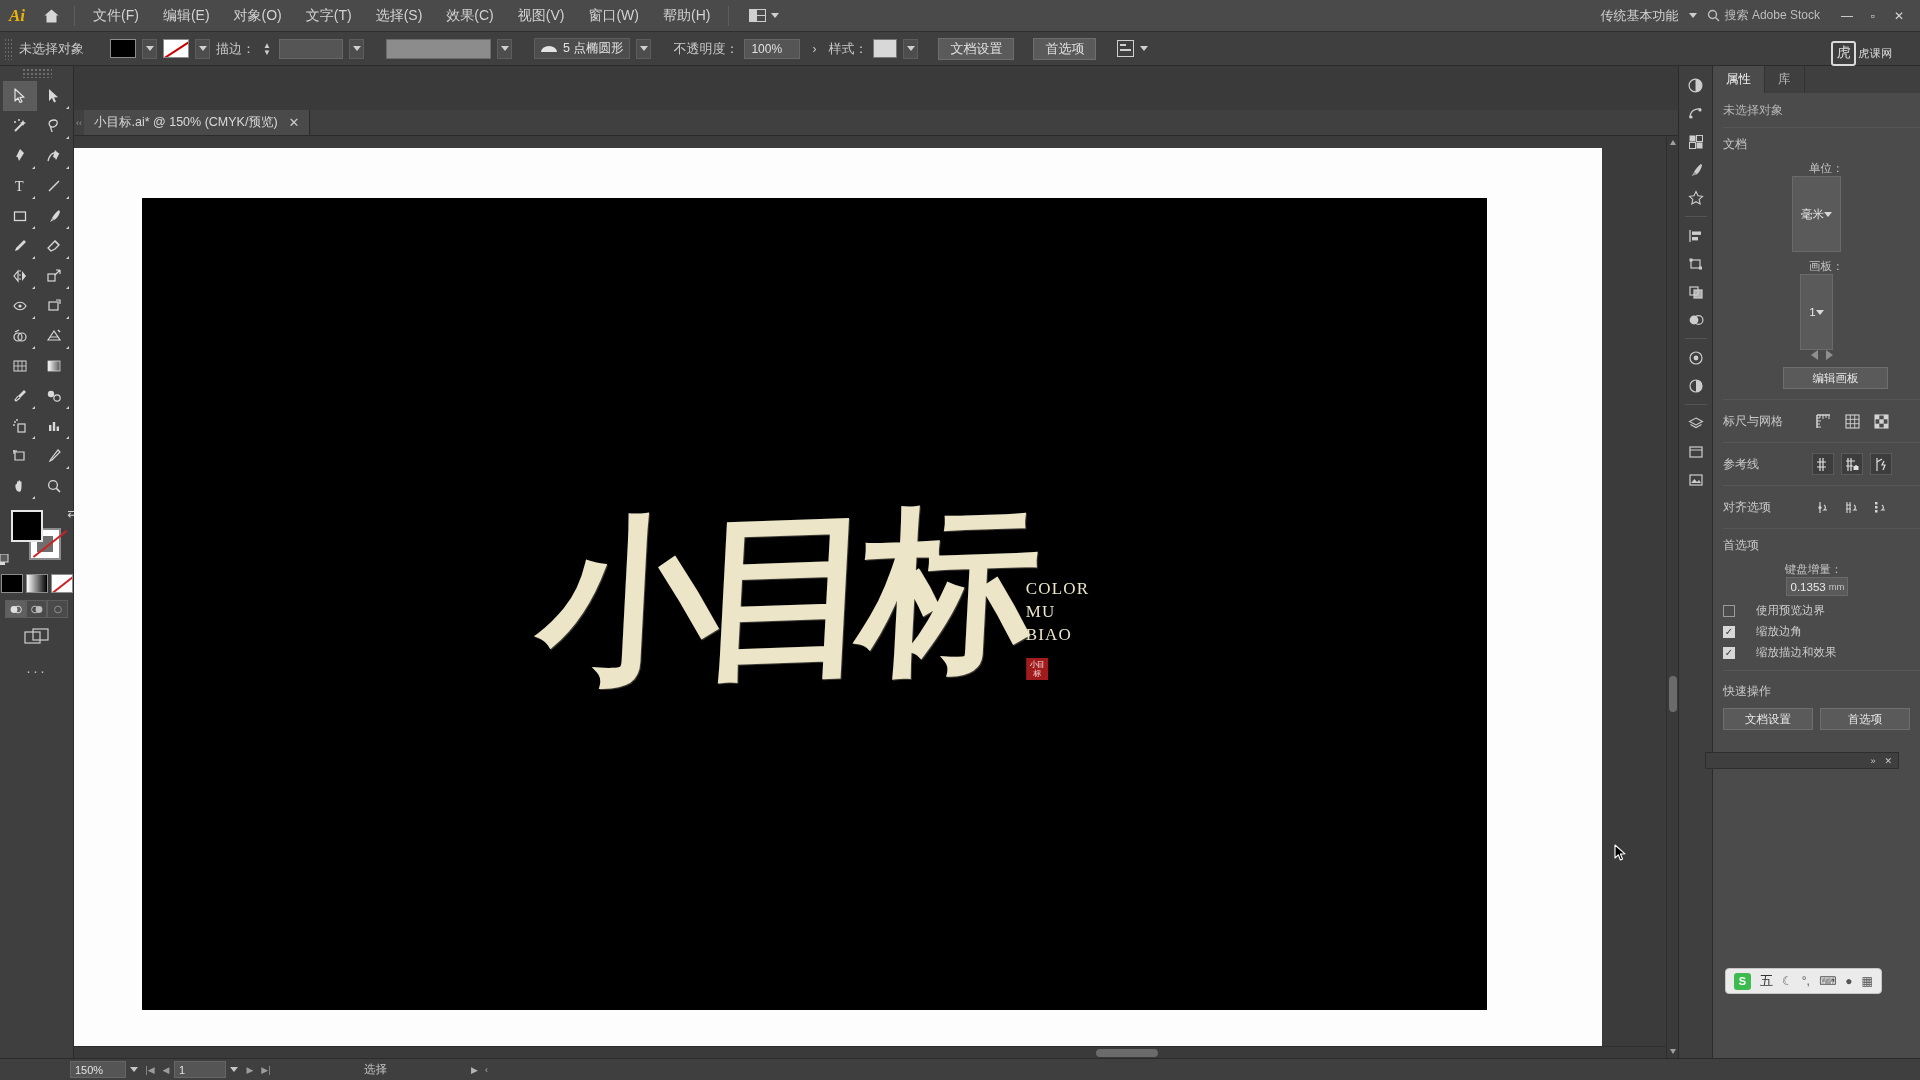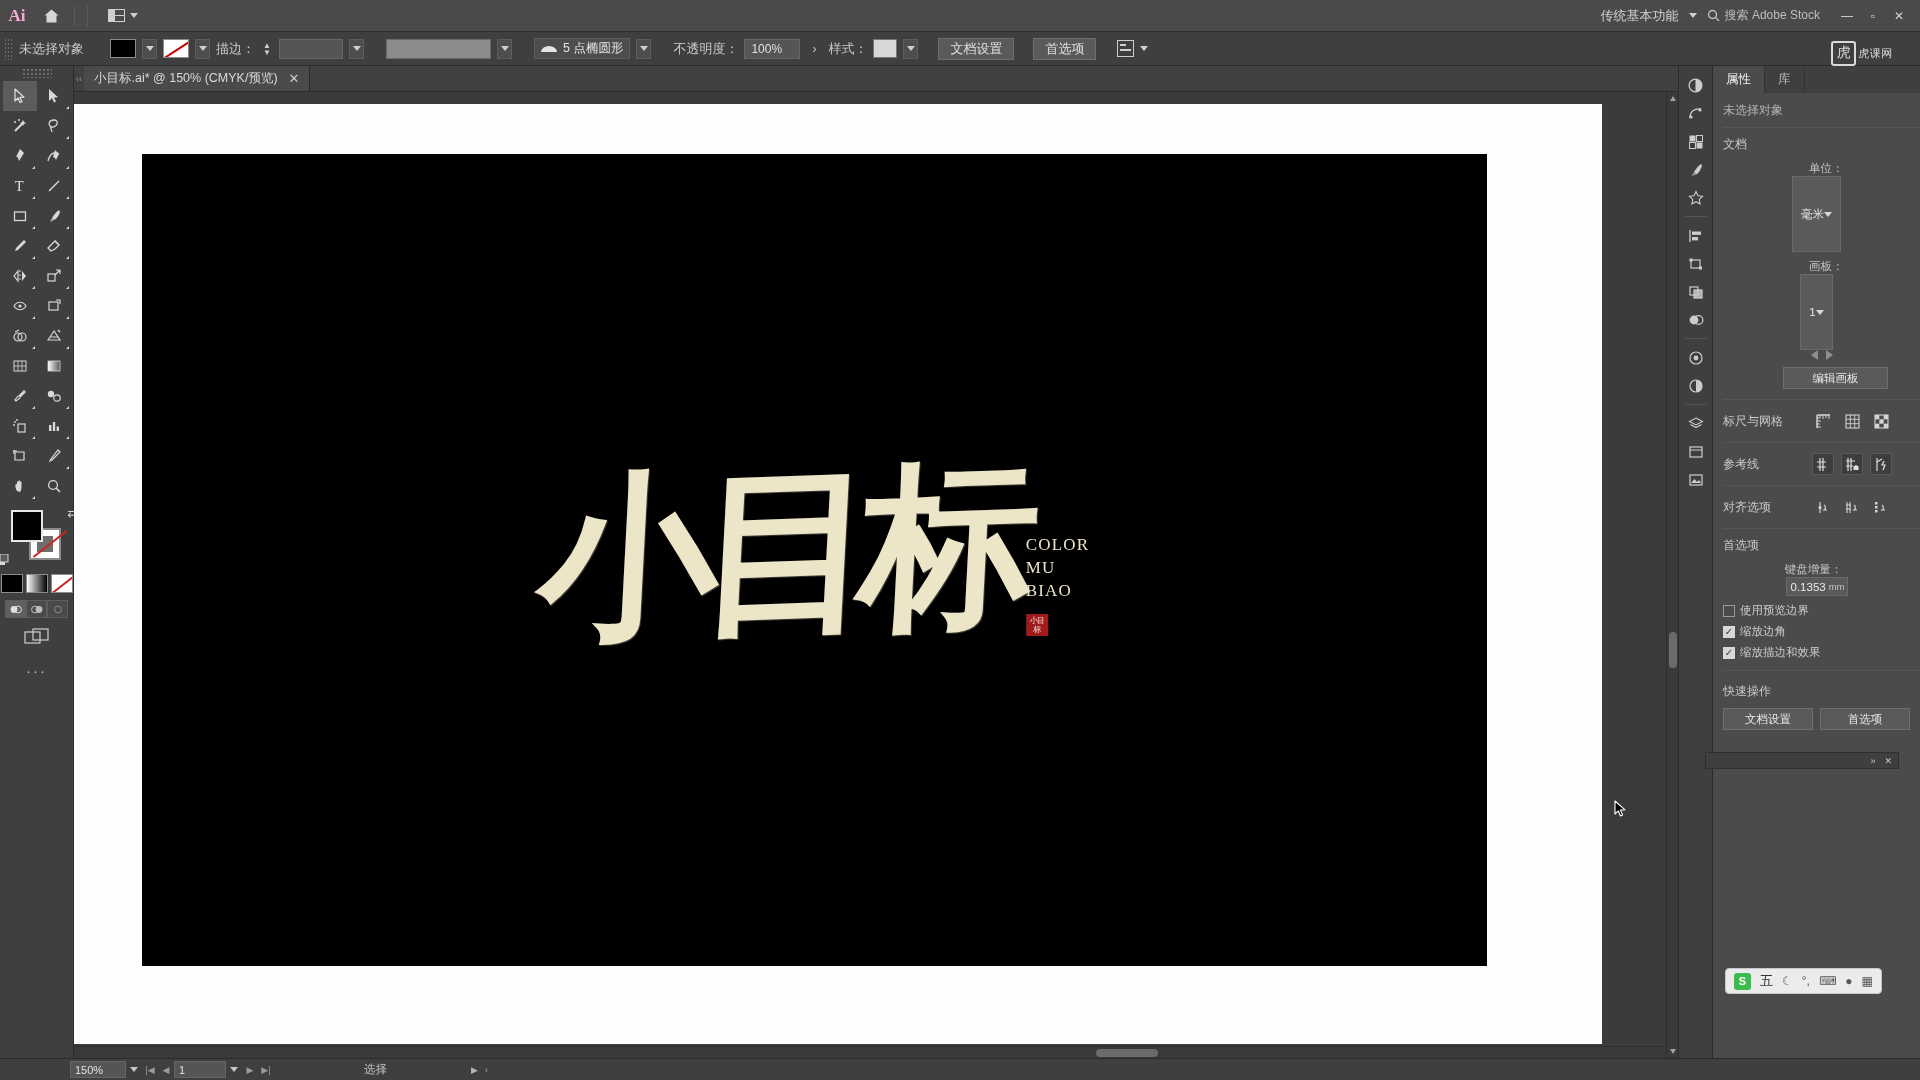--- a/index.html
+++ b/index.html
@@ -14,21 +14,21 @@
 
   
   .menubar {
     height: 32px; background: #4a4a4a;
     display: flex; align-items: center;
     border-bottom: 1px solid #2e2e2e;
     flex: 0 0 32px; position: relative;
   }
   .ai-logo {
     width: 34px; height: 29px; display: flex; align-items: center; justify-content: center;
-    color: #f9a8d4; font-weight: bold; font-size: 17px; 
+    color: #eab308; font-weight: bold; font-size: 17px; font-style: italic;
     font-family: "Liberation Serif", serif;
   }
   .home-btn {
     width: 34px; height: 32px; display: flex; align-items: center; justify-content: center;
   }
   .menu-sep { width: 1px; height: 20px; background: #5d5d5d; margin: 0 6px; }
   .menu-items { display: flex; align-items: center; height: 100%; }
   .menu-item {
     color: #d2d2d2; font-size: 14px; padding: 0 12px; height: 100%;
     display: flex; align-items: center; white-space: nowrap; cursor: default;
@@ -137,21 +137,21 @@
       background:#cc2222; transform: rotate(-38deg); }
   .tb-draw { display: flex; gap: 0; margin-top: 7px; }
   .tb-dm { width: 21px; height: 18px; background: #4a4a4a; border: 1px solid #5d5d5d;
       display:flex;align-items:center;justify-content:center; }
   .tb-dm.on { background: #606060; }
   .tb-screen { margin-top: 10px; }
   .tb-dots { margin-top: 12px; color: #bdbdbd; font-size: 15px; letter-spacing: 2px; }
 
   
   .canvas-wrap { flex: 1 1 auto; position: relative; background: #3b3b3b; min-width: 0;
-      display: flex; flex-direction: column; }
+      display: flex; flex-direction: column; margin-top: 44px; }
   .tabbar { height: 26px; background: #404040; display: flex; align-items: stretch;
       border-bottom: 1px solid #2b2b2b; flex: 0 0 26px; }
   .tab-grip { width: 10px; display:flex; align-items:center; justify-content:center; }
   .tab-grip::after { content:'‹‹'; color:#9a9a9a; font-size:9px; }
   .doc-tab { background: #4a4a4a; border-right: 1px solid #2b2b2b; display: flex;
       align-items: center; gap: 11px; padding: 0 10px; color: #d9d9d9; font-size: 12.5px; }
   .tab-close { color: #cacaca; font-size: 13px; line-height: 1; }
   .canvas-area { flex: 1 1 auto; position: relative; overflow: hidden; background: #3b3b3b; }
   .paper { position: absolute; background: #fdfdfd; }
   .artboard { position: absolute; background: #000; overflow: hidden; }
@@ -221,21 +221,21 @@
       font-size: 11.5px; display: flex; align-items: center; justify-content: center; }
   .p-btn.wide { width: 105px; margin-left: auto; margin-right: 22px; }
   .p-iconrow { display: flex; align-items: center; justify-content: flex-start; }
   .p-icons { display: flex; gap: 7px; margin-left: auto; margin-right: 18px; }
   .p-ibtn { width: 22px; height: 22px; display: flex; align-items: center; justify-content: center;
       color: #d4d4d4; border: 1px solid transparent; }
   .p-ibtn.framed { background: #3d3d3d; border-color: #5a5a5a; }
   .p-field { width: 62px; height: 19px; background: #5a5a5a; border: 1px solid #6a6a6a;
       color: #eaeaea; font-size: 11.5px; display: flex; align-items: center; padding: 0 4px; gap: 3px; }
   .p-unit { color: #c3c3c3; font-size: 9.5px; }
-  .p-check { display: flex; align-items: center; gap: 5px; margin-bottom: 6px; }
+  .p-check { display: flex; align-items: center; gap: 21px; margin-bottom: 6px; }
   .cbox { width: 12px; height: 12px; border: 1px solid #9a9a9a; background: #4b4b4b;
       display: flex; align-items: center; justify-content: center; }
   .cbox.on { background: #d8d8d8; border-color: #d8d8d8; }
   .cbox.on::after { content:'✓'; color:#3a3a3a; font-size:10px; line-height:1; font-weight:bold; }
   .p-check span { color: #cdcdcd; font-size: 11.5px; }
   .p-quick { display: flex; gap: 7px; }
   .p-quick .p-btn { flex: 1; }
 
   
   .float-panel { position: absolute; background: #4b4b4b; border: 1px solid #2e2e2e; }
@@ -283,20 +283,31 @@
 <div class="app">
 
   <div class="menubar">
     <div class="ai-logo">Ai</div>
     <div class="home-btn">
       <svg width="17" height="16" viewBox="0 0 17 16">
           <path d="M8.5 1.5 L15.5 7.5 L13.5 7.5 L13.5 14.5 L3.5 14.5 L3.5 7.5 L1.5 7.5 Z" fill="#d6d6d6"></path>
         </svg>
     </div>
     <div class="menu-sep"></div>
+    <div class="menu-items">
+      <div class="menu-item">文件(F)</div>
+      <div class="menu-item">编辑(E)</div>
+      <div class="menu-item">对象(O)</div>
+      <div class="menu-item">文字(T)</div>
+      <div class="menu-item">选择(S)</div>
+      <div class="menu-item">效果(C)</div>
+      <div class="menu-item">视图(V)</div>
+      <div class="menu-item">窗口(W)</div>
+      <div class="menu-item">帮助(H)</div>
+    </div>
     <div class="menu-sep"></div>
     <div class="arrange-btn">
       <span class="arrange-ico">
           <i></i>
           <i></i>
         </span>
       <span class="caret"></span>
     </div>
 
     <div class="menubar-right">

